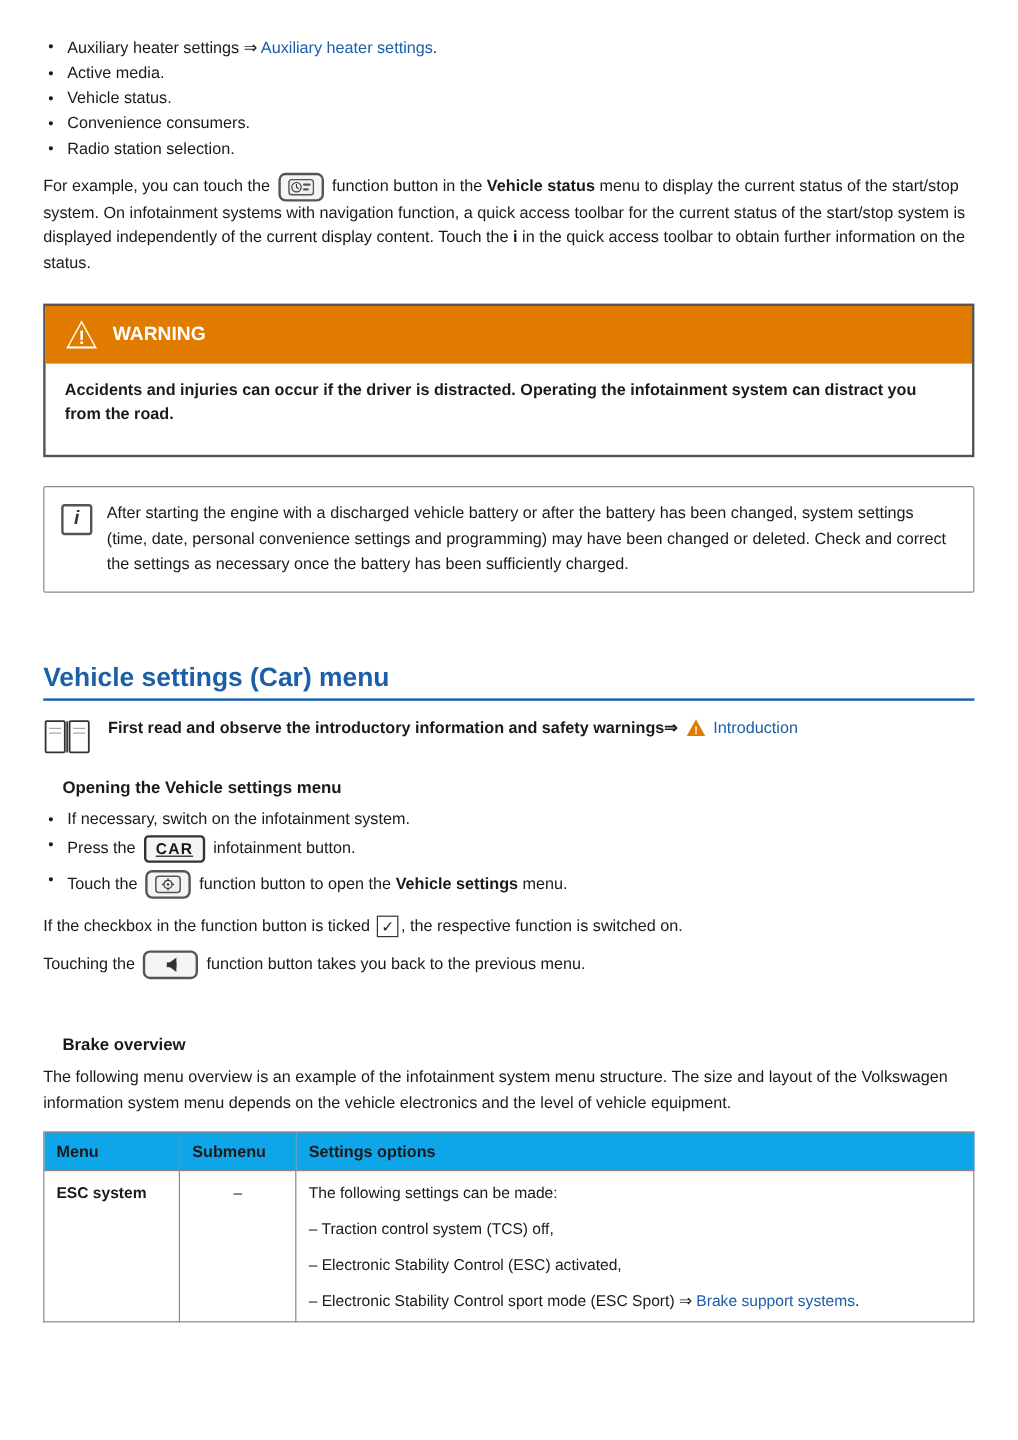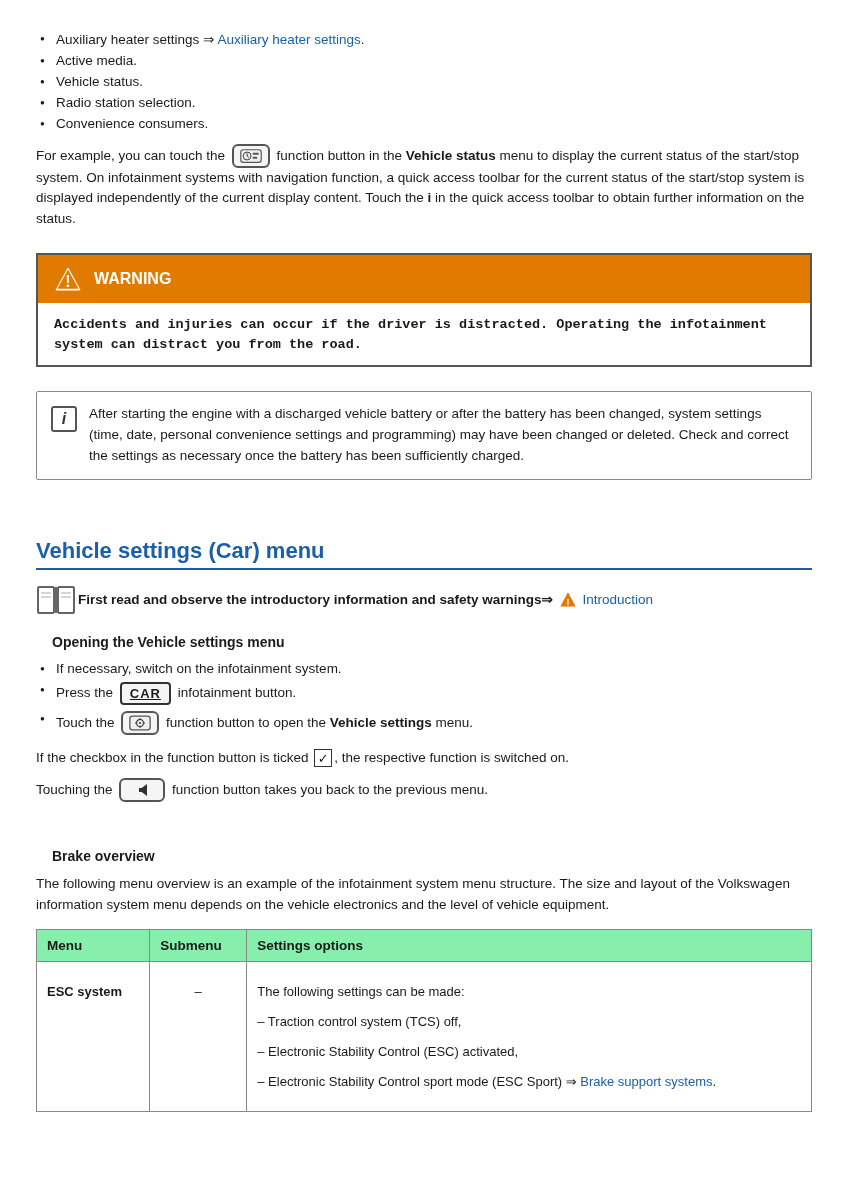--- a/index.html
+++ b/index.html
@@ -67,22 +67,21 @@
       display: flex;
       align-items: center;
       gap: 12px;
     }
     .warning-triangle {
       width: 28px;
       height: 28px;
       flex-shrink: 0;
     }
     .warning-body {
-      padding: 12px 16px 2px 16px;
-      font-family: Liberation Mono, monospace;
+      padding: 12px 16px 16px 16px;
     }
     .warning-body p {
       font-weight: bold;
       margin-bottom: 8px;
       line-height: 1.5;
     }
     .warning-body ul {
       list-style: none;
       padding: 0;
       margin: 0;
@@ -133,22 +132,22 @@
     .section-heading {
       color: #1a5fa8;
       font-size: 22px;
       font-weight: bold;
       border-bottom: 2px solid #1a5fa8;
       padding-bottom: 4px;
       margin: 20px 0 14px 0;
     }
     .read-observe-row {
       display: flex;
-      align-items: center;
-      gap: 2px;
+      align-items: flex-start;
+      gap: 14px;
       margin-bottom: 18px;
     }
     .book-icon {
       display: inline-flex;
       width: 40px;
       height: 32px;
       flex-shrink: 0;
     }
     .read-observe-text {
       font-size: 13.5px;
@@ -205,48 +204,48 @@
       background: #f5f5f5;
     }
 
     
     .menu-table {
       width: 100%;
       border-collapse: collapse;
       margin-top: 14px;
     }
     .menu-table th {
-      background: #86efac;
+      background: #0ea5e9;
       text-align: left;
       padding: 8px 10px;
       font-weight: bold;
       font-size: 13.5px;
       border: 1.5px solid #888;
     }
     .menu-table td {
-      padding: 22px 10px;
+      padding: 10px 10px;
       border: 1.5px solid #888;
       font-size: 13px;
       vertical-align: top;
     }
     .menu-table .esc-label { font-weight: bold; }
 
     .spacer { height: 18px; }
   </style>
 </head>
 <body>
 
 <ul class="bullet-list">
   <li>
     <span>Auxiliary heater settings ⇒ <a href="#" class="link">Auxiliary heater settings</a>.</span>
   </li>
   <li>Active media.</li>
   <li>Vehicle status.</li>
+  <li>Convenience consumers.</li>
   <li>Radio station selection.</li>
-  <li>Convenience consumers.</li>
 </ul>
 
 <p class="inline-text">
   For example, you can touch the
   <span class="inline-icon">
     <svg viewBox="0 0 28 18" fill="none" xmlns="http://www.w3.org/2000/svg">
       <rect x="1" y="1" width="26" height="16" rx="3" stroke="#555" stroke-width="1.5" fill="#f0f0f0"></rect>
       <ellipse cx="9" cy="9" rx="5" ry="5" stroke="#333" stroke-width="1.2" fill="none"></ellipse>
       <path d="M9 6v3l2 1.5" stroke="#333" stroke-width="1.2" stroke-linecap="round"></path>
       <rect x="16" y="5" width="8" height="2.5" rx="1" fill="#555"></rect>

